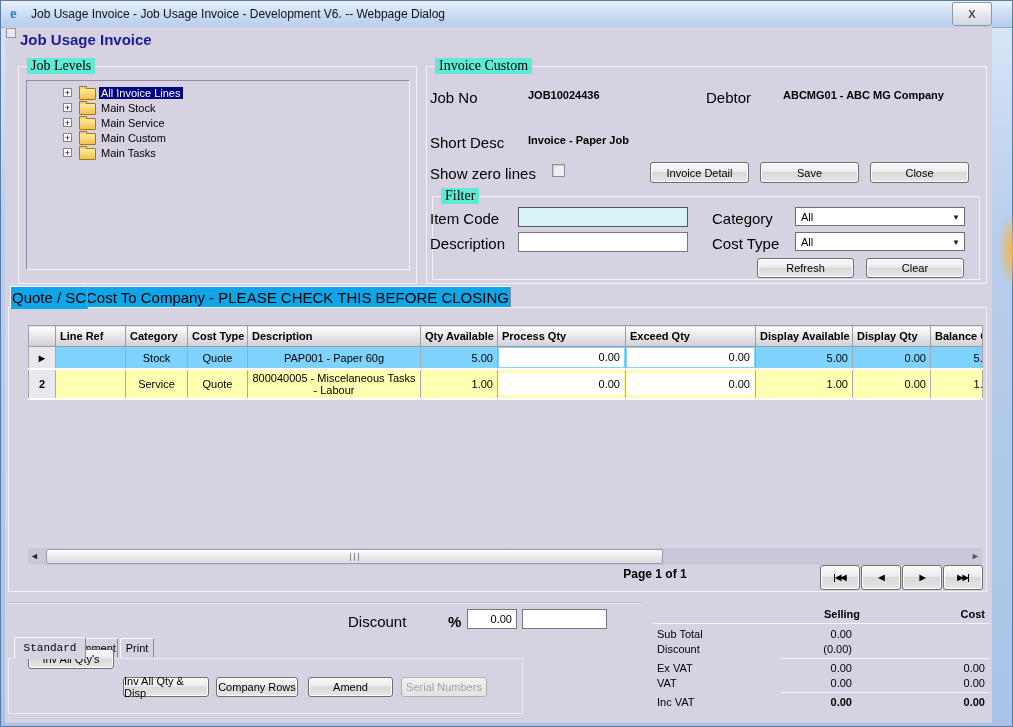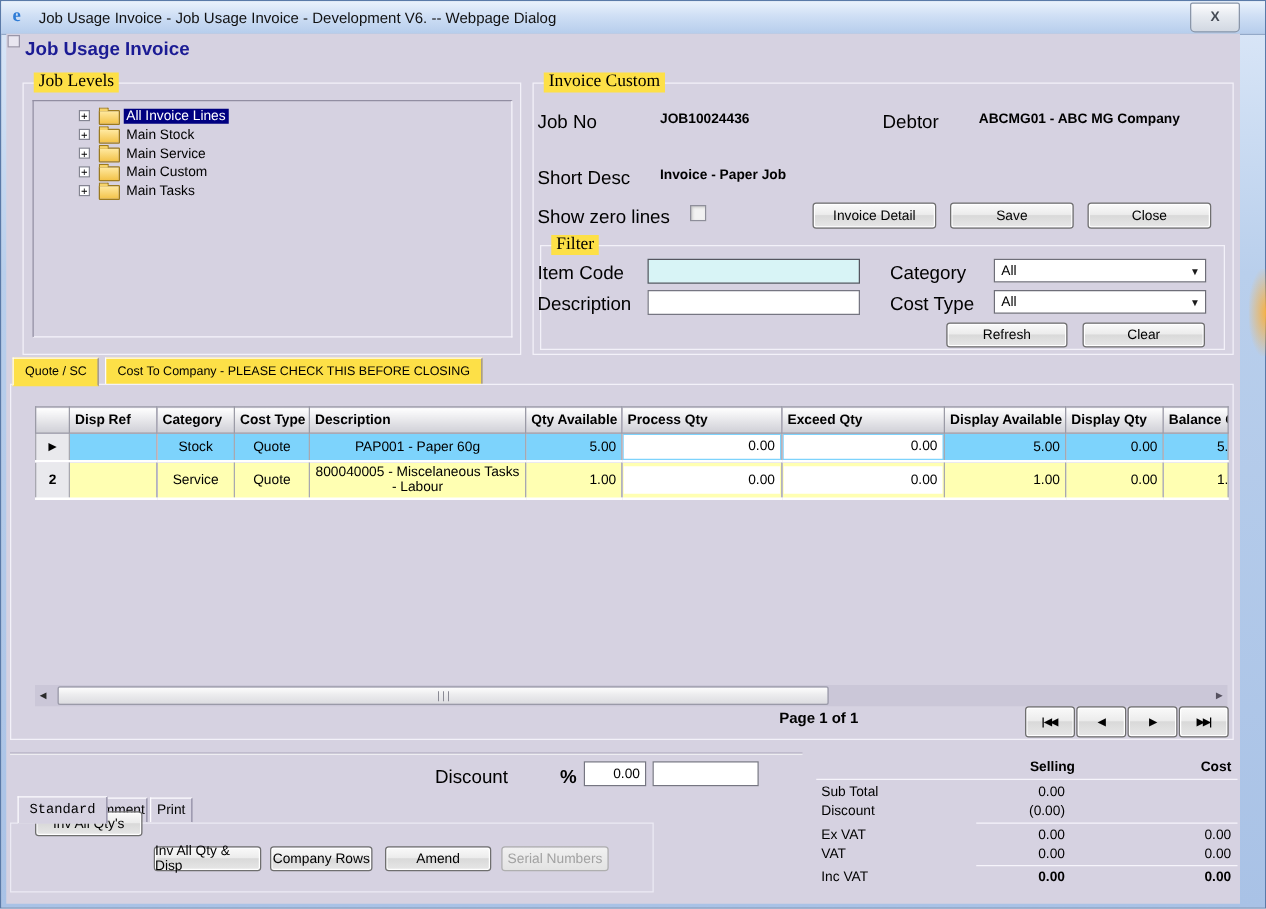--- a/index.html
+++ b/index.html
@@ -18,21 +18,21 @@
   #close-btn{position:absolute;left:952px;top:2px;width:38px;height:22px;
              background:linear-gradient(180deg,#fdfdfe,#e6eaf0 45%,#d2d8e2);
              border:1px solid #8b96a8;border-radius:2px 2px 4px 4px;
              display:flex;align-items:center;justify-content:center;
              font-size:11px;font-weight:bold;color:#454b55;}
   #content{position:absolute;left:5px;top:27px;width:987px;height:696px;background:#d6d2e1;}
   #expander{position:absolute;left:6px;top:28px;width:8px;height:8px;border:1px solid #9a96a8;background:#e9e6f0;}
   #heading{position:absolute;left:20px;top:31px;font-size:15px;font-weight:bold;color:#1b1b94;}
 
   .fieldset{position:absolute;border:1px solid #f3f1f9;}
-  .legend{position:absolute;top:-9px;left:8px;background:#fde047;padding:0 4px;
+  .legend{position:absolute;top:-9px;left:8px;background:#5eead4;padding:0 4px;
           font-family:"Liberation Serif",serif;font-size:14px;color:#000;white-space:nowrap;}
   .sunken{position:absolute;border:1px solid;border-color:#928ea2 #f6f4fb #f6f4fb #928ea2;background:#d6d2e1;}
 
   .lbl{position:absolute;font-size:15px;color:#000;white-space:nowrap;}
   .val{position:absolute;font-size:11px;font-weight:bold;color:#000;white-space:nowrap;}
 
   .btn{position:absolute;display:flex;align-items:center;justify-content:center;
        font-size:11px;color:#000;background:linear-gradient(180deg,#fafafa,#ececec 45%,#d9d9d9 50%,#e7e7e7);
        border:1px solid #6f6f6f;border-radius:3px;box-shadow:inset 0 0 0 1px #fff;}
   .btn.disabled{color:#a2a2a2;border-color:#afafaf;box-shadow:none;
@@ -53,23 +53,23 @@
           background:linear-gradient(180deg,#ffe9a0,#f3c34a);border-radius:1px;}
   .folder::before{content:"";position:absolute;left:-1px;top:-3px;width:6px;height:2px;
           background:#f6d36a;border:1px solid #9c7a1f;border-bottom:none;border-radius:1px 1px 0 0;}
   .tlabel{position:absolute;left:36px;top:1px;font-size:11px;white-space:nowrap;padding:0 2px;}
   .tlabel.selected{background:#000080;color:#fff;}
 
   input[type="checkbox"]{appearance:none;-webkit-appearance:none;position:absolute;width:13px;height:13px;
         background:#f2f2f2;border:1px solid #8e8e9a;box-shadow:inset 1px 1px 2px #c9c9c9;margin:0;}
 
   
-  .tab{position:absolute;height:22px;background:#fde047;border:1px solid;
-       border-color:#fdfcff #8d89a1 transparent #fdfcff;font-size:10px;
-       display:flex;align-items:center;padding:0 9px;white-space:nowrap;box-sizing:border-box;}
+  .tab{position:absolute;height:22px;background:#0ea5e9;border:1px solid;
+       border-color:#fdfcff #8d89a1 transparent #fdfcff;font-size:15px;
+       display:flex;align-items:center;padding:0 1px;white-space:nowrap;box-sizing:border-box;}
   .tab.active{z-index:3;height:23px;}
   #panel{position:absolute;left:8px;top:307px;width:979px;height:285px;border:1px solid #f3f1f9;box-sizing:border-box;}
 
   
   #grid{position:absolute;left:28px;top:325px;width:954px;border-collapse:collapse;table-layout:fixed;
         font-size:11px;}
   #grid th{background:linear-gradient(180deg,#ffffff,#e4e4e8 55%,#cfcfd6);border:1px solid #9b9ba6;
         font-weight:bold;text-align:left;padding:2px 4px;height:16px;white-space:nowrap;overflow:hidden;}
   #grid td{border:1px solid #a8a8b0;border-bottom:2px solid #ffffff;padding:1px 4px;overflow:hidden;
         white-space:normal;}
@@ -213,21 +213,21 @@
         <col style="width:77px;">
         <col style="width:128px;">
         <col style="width:130px;">
       <col style="width:97px;">
         <col style="width:78px;">
         <col style="width:52px;">
     </colgroup>
     <tbody>
         <tr>
       <th></th>
-      <th>Disp Ref</th>
+      <th>Line Ref</th>
       <th>Category</th>
       <th>Cost Type</th>
       <th>Description</th>
       <th>Qty Available</th>
       <th>Process Qty</th>
       <th>Exceed Qty</th>
       <th>Display Available</th>
       <th>Display Qty</th>
       <th>Balance Q</th>
     </tr>

